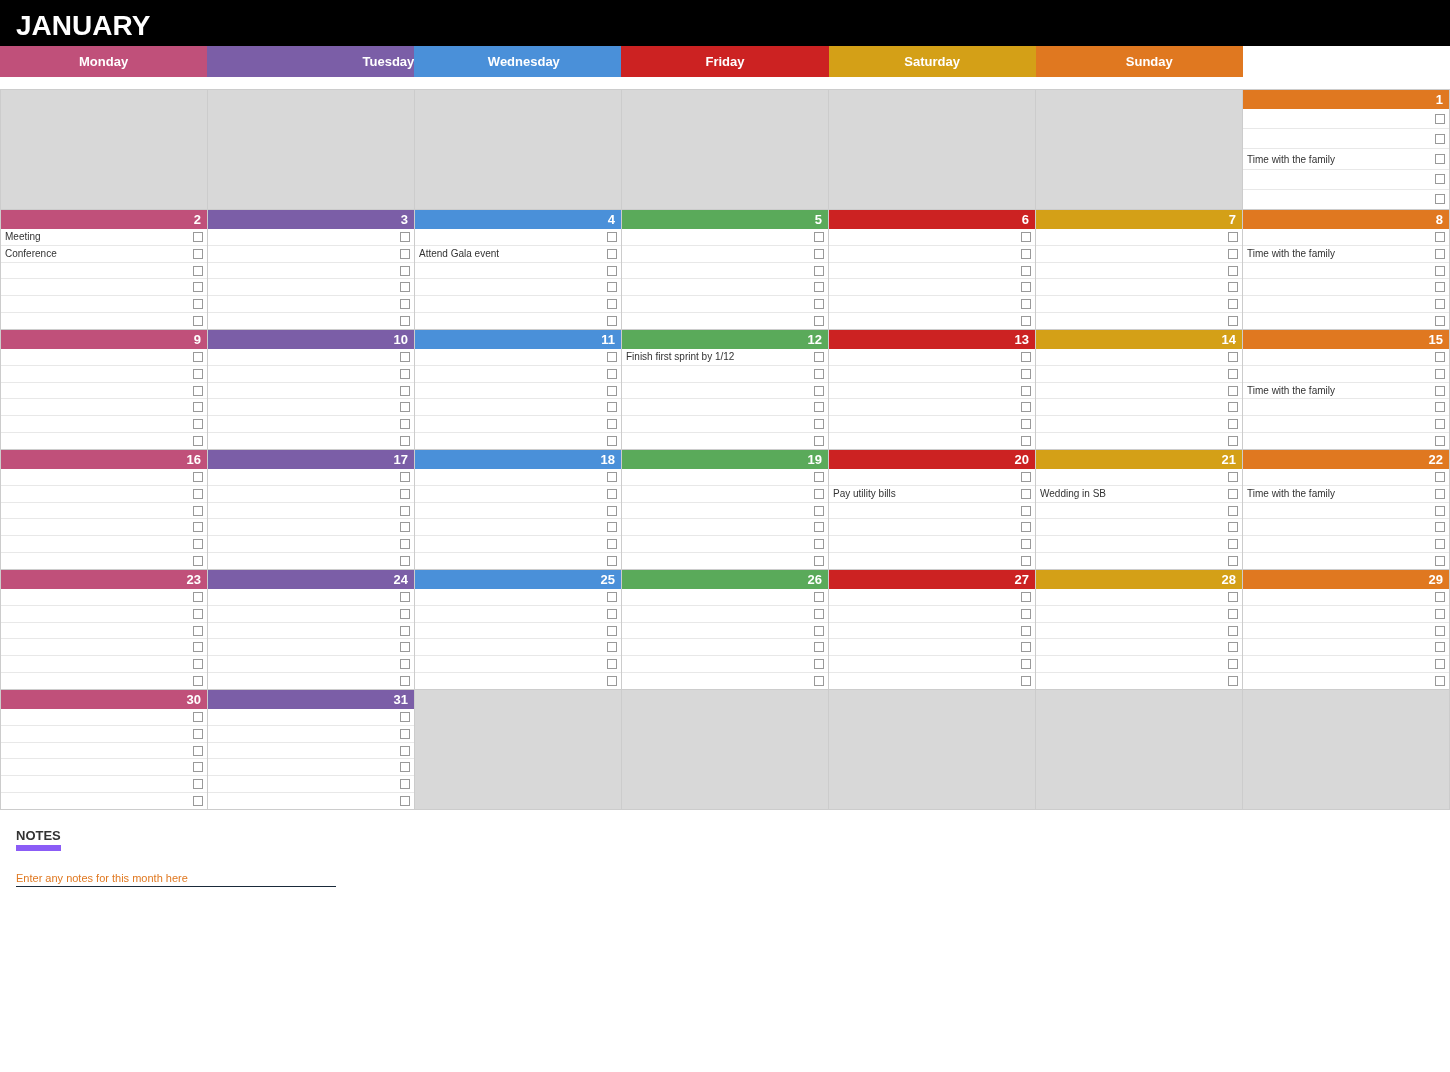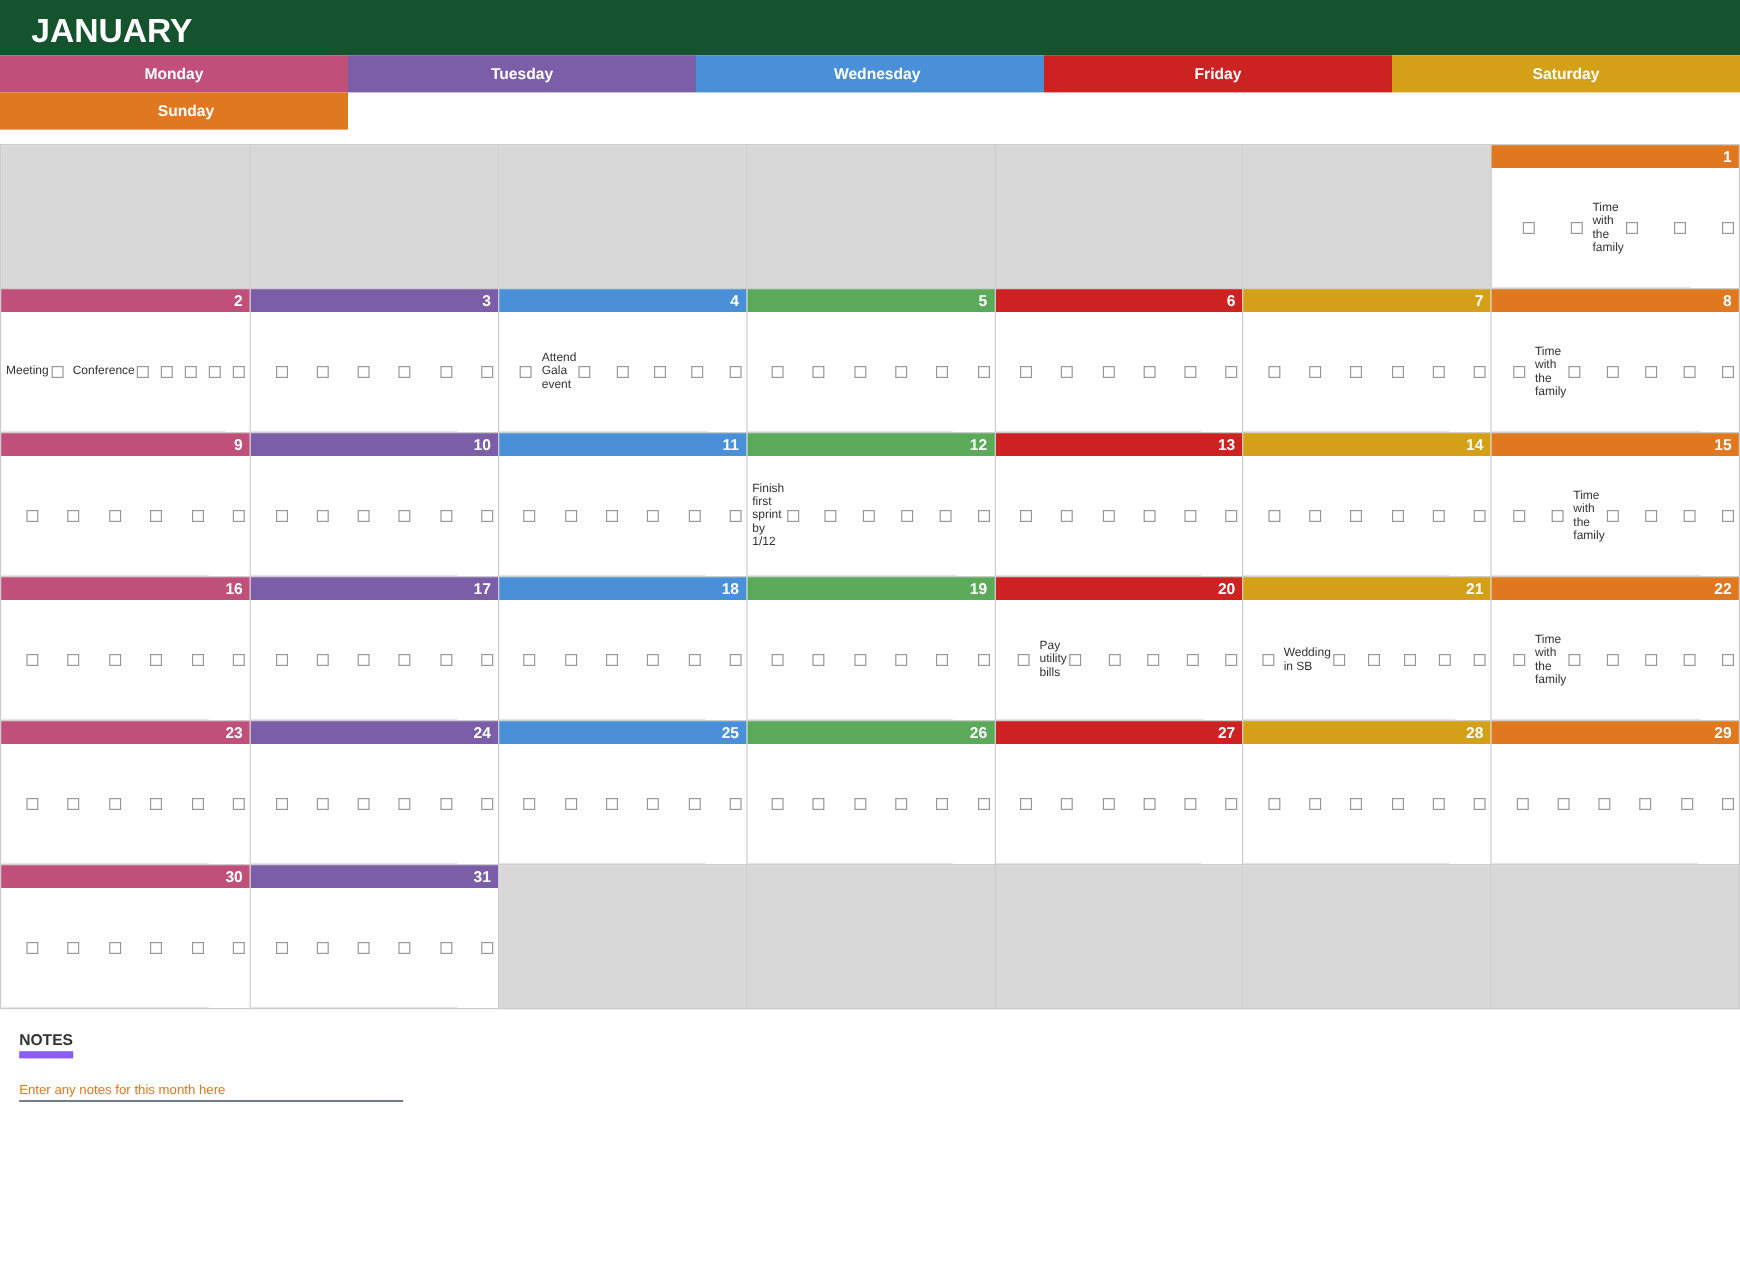--- a/index.html
+++ b/index.html
@@ -1,46 +1,46 @@
 <!DOCTYPE html>
 <html><head>
   <meta charset="utf-8">
   <style>
     * { box-sizing: border-box; margin: 0; padding: 0; }
     body { font-family: Arial, sans-serif; background: #fff; font-size: 12px; }
 
-    .calendar-header { background: #14532d; padding: 10px 26px 4px; }
+    .calendar-header { background: #000000; padding: 10px 16px 4px; }
     .calendar-header .month { color: #fff; font-size: 28px; font-weight: bold; }
     .calendar-header .year { color: #aaa; font-size: 14px; }
 
-    .day-headers { display: grid; grid-template-columns: repeat(5, 1fr); }
+    .day-headers { display: grid; grid-template-columns: repeat(7, 1fr); }
     .day-header { text-align: center; padding: 8px 0; font-weight: bold; font-size: 13px; color: #fff; }
     .day-header.mon { background: #c0507a; }
-    .day-header.tue { background: #7b5ea7; }
+    .day-header.tue { background: #7b5ea7; text-align: right; }
     .day-header.wed { background: #4a90d9; padding-left: 12px; }
     .day-header.thu { background: #5aaa5a; }
     .day-header.fri { background: #cc2222; }
     .day-header.sat { background: #d4a017; }
     .day-header.sun { background: #e07820; padding-left: 20px; }
 
     .calendar-grid { display: grid; grid-template-columns: repeat(7, 1fr); border-left: 1px solid #ccc; border-top: 1px solid #ccc; }
 
     .cell { border-right: 1px solid #ccc; border-bottom: 1px solid #ccc; min-height: 120px; display: flex; flex-direction: column; }
     .cell.empty { background: #d8d8d8; }
 
     .cell-header { text-align: right; padding: 2px 6px; font-weight: bold; font-size: 13px; color: #fff; }
     .cell-header.mon-h { background: #c0507a; }
     .cell-header.tue-h { background: #7b5ea7; }
     .cell-header.wed-h { background: #4a90d9; }
     .cell-header.thu-h { background: #5aaa5a; }
     .cell-header.fri-h { background: #cc2222; }
     .cell-header.sat-h { background: #d4a017; }
     .cell-header.sun-h { background: #e07820; }
 
-    .cell-rows { flex: 1; display: flex; }
+    .cell-rows { flex: 1; display: flex; flex-direction: column; }
     .cell-row { display: flex; align-items: center; justify-content: space-between; padding: 1px 4px; border-bottom: 1px solid #e8e8e8; flex: 1; }
     .cell-row:last-child { border-bottom: none; }
     .event-text { font-size: 10px; color: #333; flex: 1; }
     .checkbox { width: 10px; height: 10px; border: 1px solid #999; display: inline-block; flex-shrink: 0; margin-left: 2px; }
 
     .notes-section { padding: 10px 16px; margin-top: 8px; }
     .notes-title { font-weight: bold; font-size: 13px; color: #333; border-bottom: 6px solid #8b5cf6; padding-bottom: 2px; display: inline-block; }
     .notes-input { color: #e07820; font-size: 11px; margin-top: 19px; border-bottom: 1px solid #1a2a3a; width: 320px; padding: 2px 0; }
 
     .spacer { height: 12px; }

